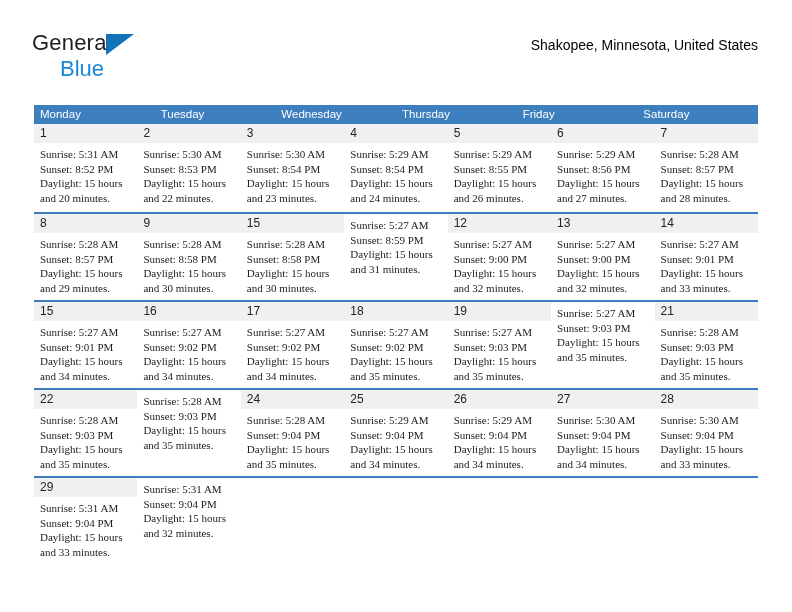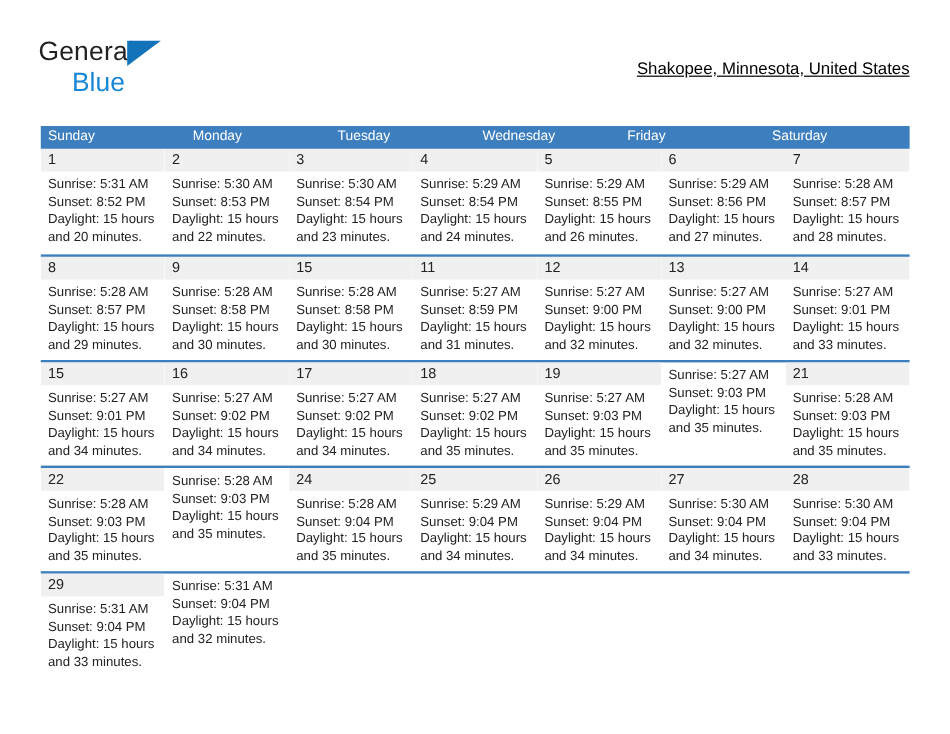--- a/index.html
+++ b/index.html
@@ -77,23 +77,22 @@
   .cal-title {
     font-size: 27px;
     color: #000000;
     line-height: 34px;
     white-space: nowrap;
   }
   .cal-subtitle {
     font-size: 14px;
     color: #000000;
     line-height: 22px;
-    margin-top: 20px;
+    margin-top: 8px;
     white-space: nowrap;
-    text-decoration: underline;
   }
 
   
   .calendar {
     position: absolute;
     left: 34px;
     top: 105px;
     width: 724px;
   }
   .weekdays {
@@ -137,20 +136,21 @@
     font-size: 12px;
     line-height: 19px;
     padding-left: 6px;
     color: #222222;
   }
   .day-info {
     padding: 4px 6px 0 6px;
     font-size: 11px;
     line-height: 14.6px;
     color: #222222;
+    font-family: Liberation Serif, serif;
   }
   .day-info div {
     white-space: nowrap;
   }
 </style>
 </head>
 <body>
 
 <div class="page">
 
@@ -165,24 +165,24 @@
     </div>
 
     <div class="titles">
       <div class="cal-subtitle">Shakopee, Minnesota, United States</div>
     </div>
 
   </div>
 
   <div class="calendar">
     <div class="weekdays" id="weekday-row">
-        <div class="weekday">Sunday</div>
         <div class="weekday">Monday</div>
         <div class="weekday">Tuesday</div>
         <div class="weekday">Wednesday</div>
+        <div class="weekday">Thursday</div>
         <div class="weekday">Friday</div>
         <div class="weekday">Saturday</div>
       </div>
     <div id="weeks-container">
         <div class="week">
           <div class="day">
             <div class="day-num-band">
               <div class="day-num">1</div>
             </div>
             <div class="day-info">
@@ -287,23 +287,20 @@
               <div class="day-num">15</div>
             </div>
             <div class="day-info">
               <div>Sunrise: 5:28 AM</div>
               <div>Sunset: 8:58 PM</div>
               <div>Daylight: 15 hours</div>
               <div>and 30 minutes.</div>
             </div>
           </div>
           <div class="day">
-            <div class="day-num-band">
-              <div class="day-num">11</div>
-            </div>
             <div class="day-info">
               <div>Sunrise: 5:27 AM</div>
               <div>Sunset: 8:59 PM</div>
               <div>Daylight: 15 hours</div>
               <div>and 31 minutes.</div>
             </div>
           </div>
           <div class="day">
             <div class="day-num-band">
               <div class="day-num">12</div>

